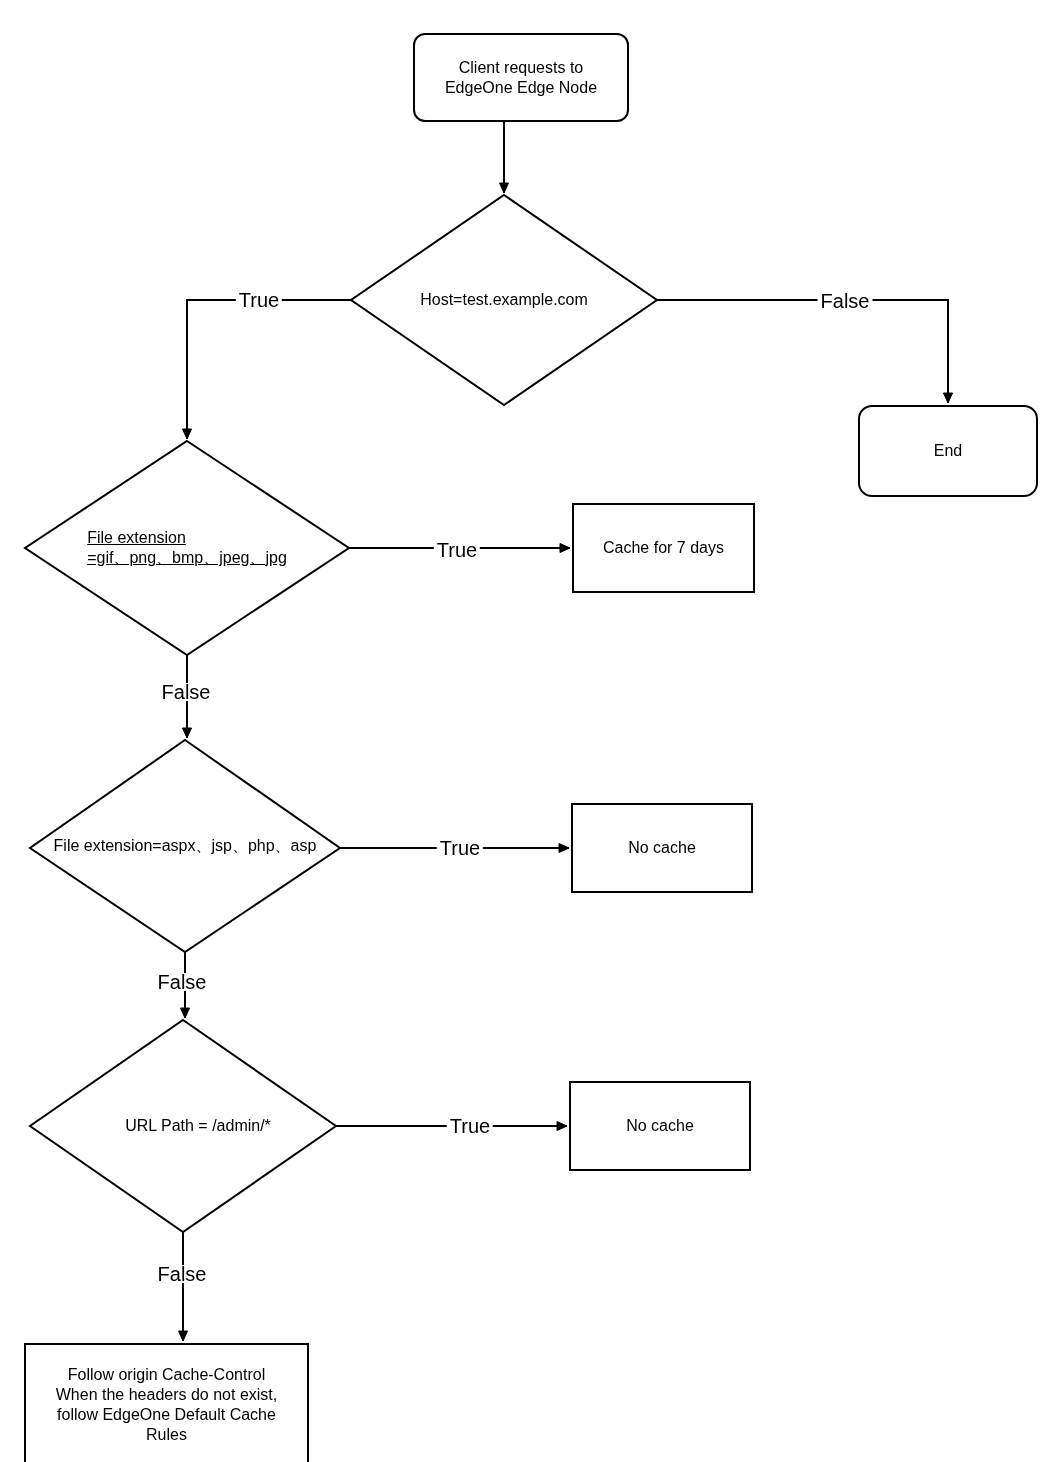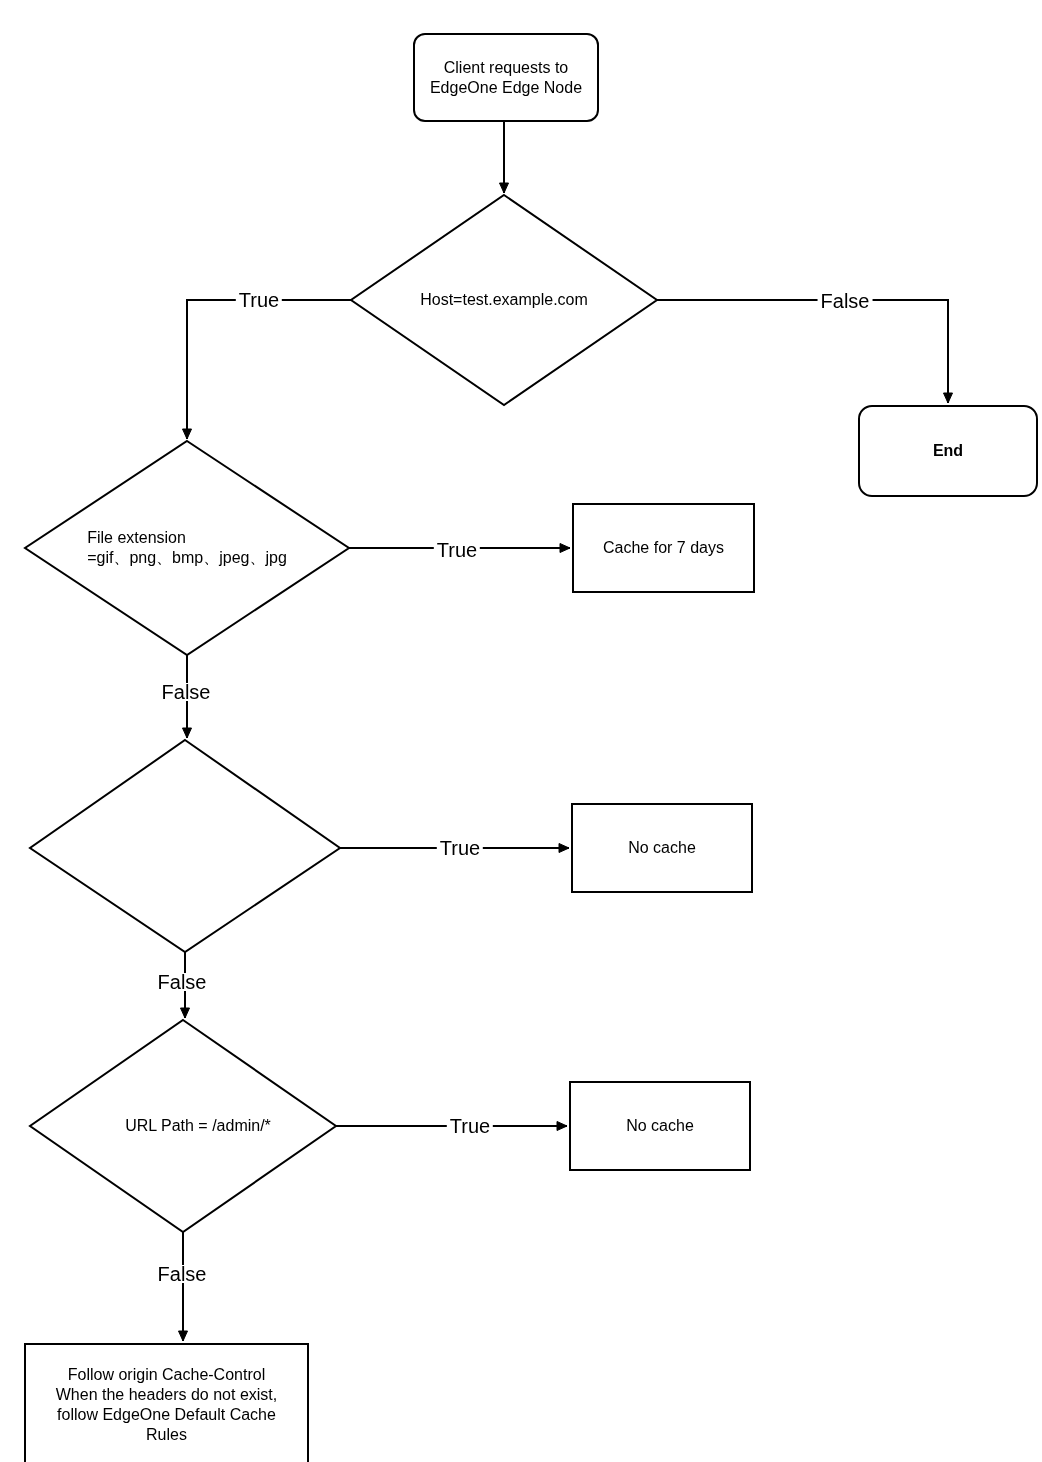--- a/index.html
+++ b/index.html
@@ -67,26 +67,26 @@
     <polyline class="edge" points="185,952 185,1018" marker-end="url(#arrowhead)"></polyline>
     <polyline class="edge" points="336,1126 567,1126" marker-end="url(#arrowhead)"></polyline>
     <polyline class="edge" points="183,1232 183,1341" marker-end="url(#arrowhead)"></polyline>
 
     <polygon class="shape" points="504,195 657,300 504,405 351,300"></polygon>
     <polygon class="shape" points="187,441 349,548 187,655 25,548"></polygon>
     <polygon class="shape" points="185,740 340,848 185,952 30,848"></polygon>
     <polygon class="shape" points="183,1020 336,1126 183,1232 30,1126"></polygon>
   </svg>
 
-  <div class="node" style="left:413px; top:33px; width:186px; height:89px; border-radius:12px;">
+  <div class="node" style="left:413px; top:33px; width:216px; height:89px; border-radius:12px;">
     <div class="node-label">Client requests to
 EdgeOne Edge Node</div>
   </div>
 
-  <div class="node" style="left:858px; top:405px; width:180px; height:92px; border-radius:14px;font-weight:bold;">
+  <div class="node" style="left:858px; top:405px; width:180px; height:92px; border-radius:14px;">
     <div class="node-label">End</div>
   </div>
 
   <div class="node" style="left:572px; top:503px; width:183px; height:90px;">
     <div class="node-label">Cache for 7 days</div>
   </div>
 
   <div class="node" style="left:571px; top:803px; width:182px; height:90px;">
     <div class="node-label">No cache</div>
   </div>
@@ -97,23 +97,24 @@
 
   <div class="node" style="left:24px; top:1343px; width:285px; height:124px;">
     <div class="node-label">Follow origin Cache-Control
 When the headers do not exist,
 follow EdgeOne Default Cache
 Rules</div>
   </div>
 
   <div class="dlabel" style="left:351px; top:195px; width:306px; height:210px;">Host=test.example.com</div>
 
-  <div class="dlabel" style="left:25px; top:441px; width:324px; height:214px;">File extension
+  <div class="dlabel" style="left:25px; top:441px; width:324px; height:214px;text-decoration:underline;">File extension
 =gif、png、bmp、jpeg、jpg</div>
 
+  <div class="dlabel" style="left:25px; top:740px; width:320px; height:212px;">File extension=aspx、jsp、php、asp</div>
 
   <div class="dlabel" style="left:45px; top:1020px; width:306px; height:212px;">URL Path = /admin/*</div>
 
   <div class="elabel" style="left:259px; top:300px;">True</div>
   <div class="elabel" style="left:845px; top:301px;">False</div>
   <div class="elabel" style="left:457px; top:550px;">True</div>
   <div class="elabel" style="left:186px; top:692px;">False</div>
   <div class="elabel" style="left:460px; top:848px;">True</div>
   <div class="elabel" style="left:182px; top:982px;">False</div>
   <div class="elabel" style="left:470px; top:1126px;">True</div>

